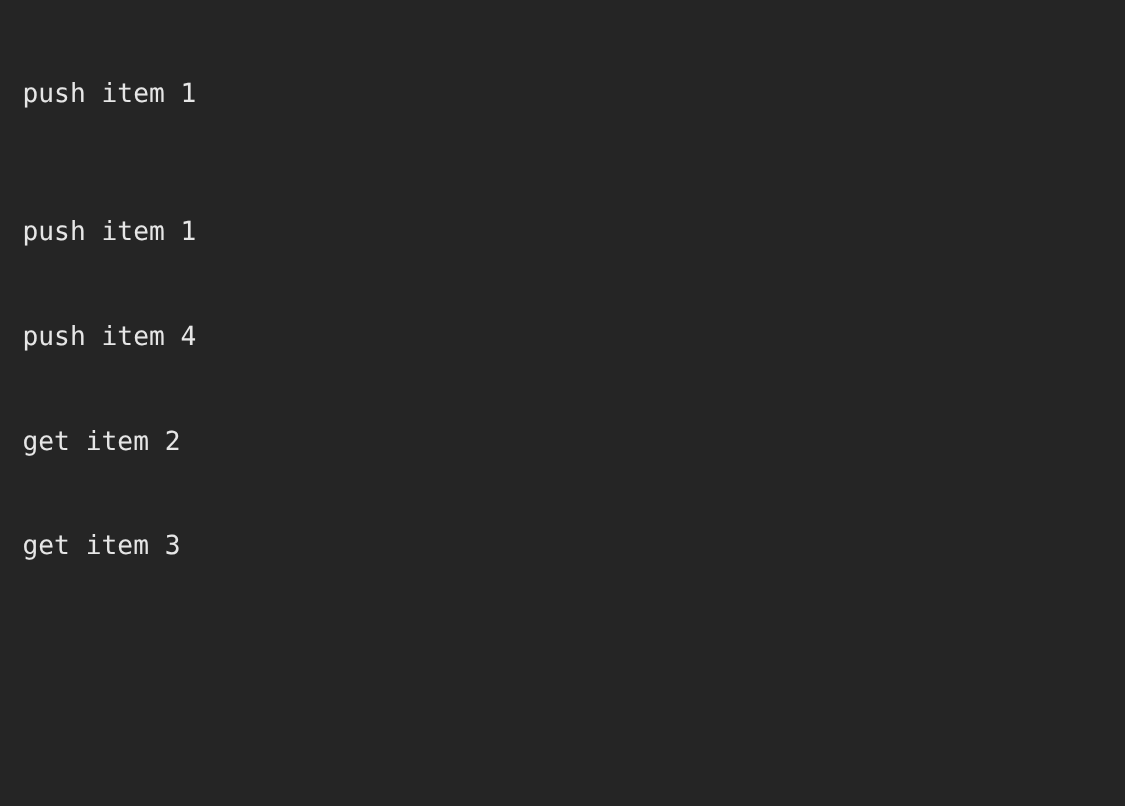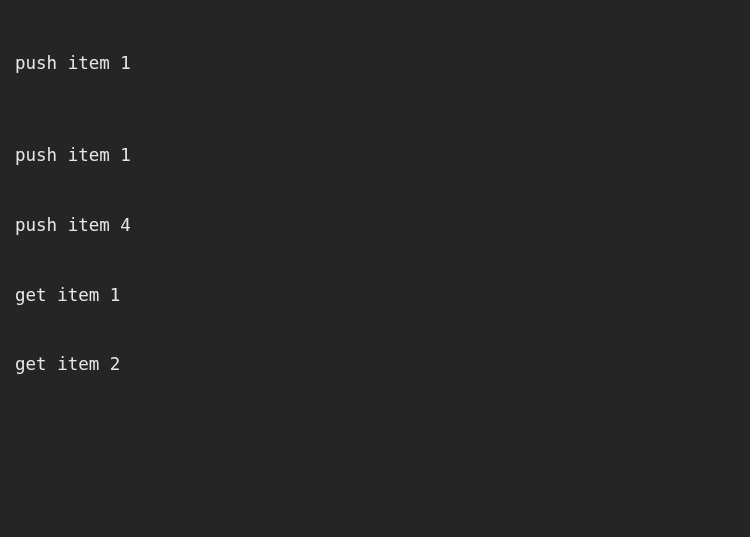--- a/index.html
+++ b/index.html
@@ -56,22 +56,22 @@
 </head>
 <body>
 
 <div id="terminal">
   <div id="console-output">
 
     <span class="console-line partial">push item 1</span>
 
     <span class="console-line">push item 1</span>
     <span class="console-line">push item 4</span>
-    <span class="console-line">get item 1</span>
     <span class="console-line">get item 2</span>
+    <span class="console-line">get item 3</span>
     
     
     
     
     
     
     
     
     
     

